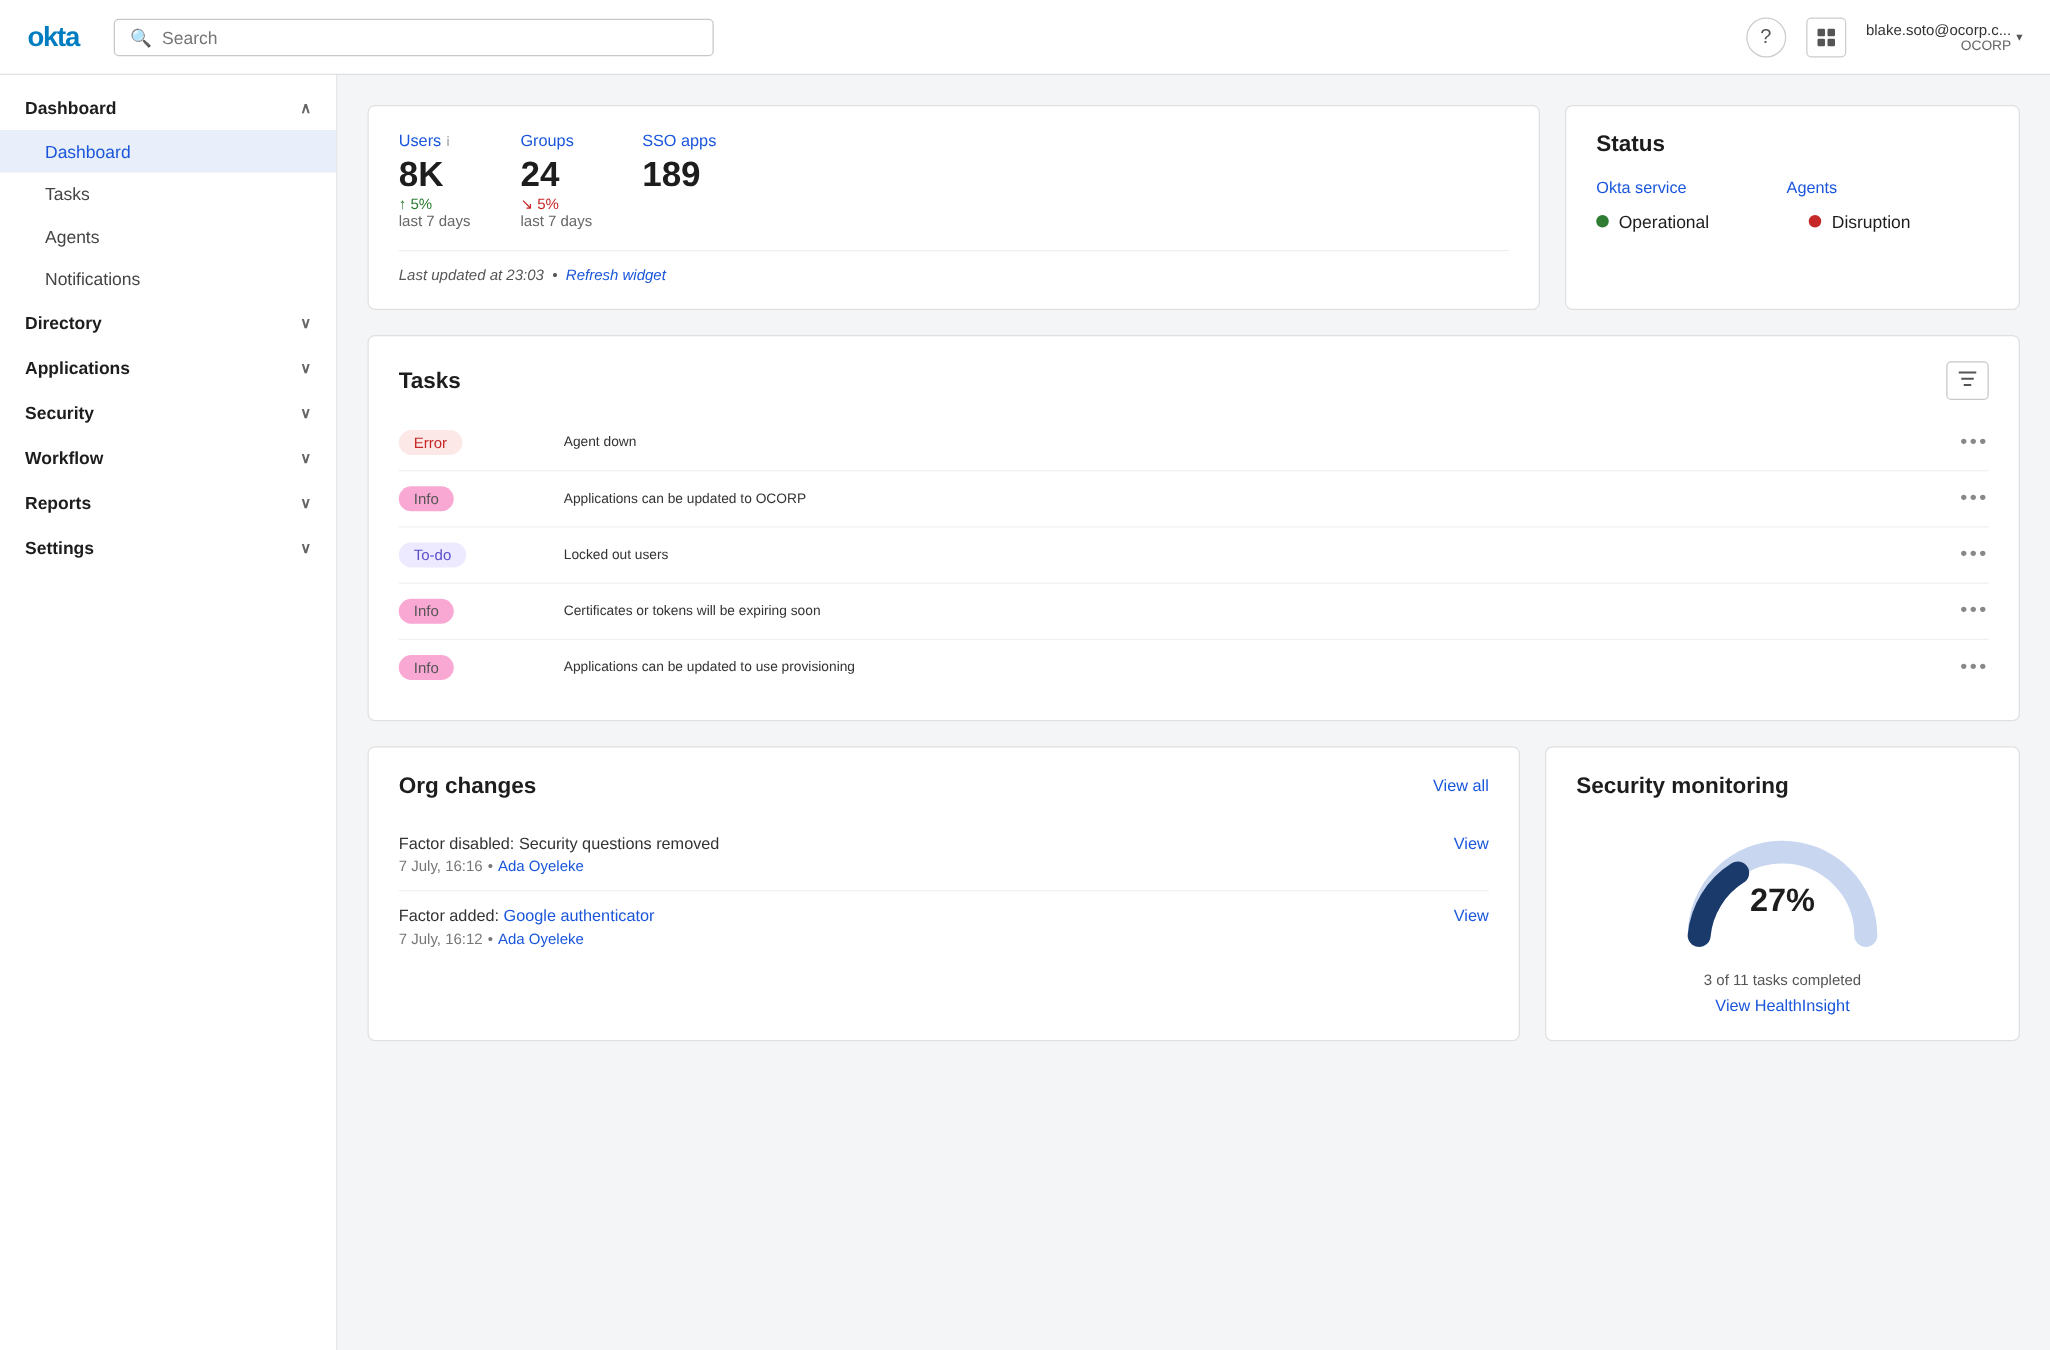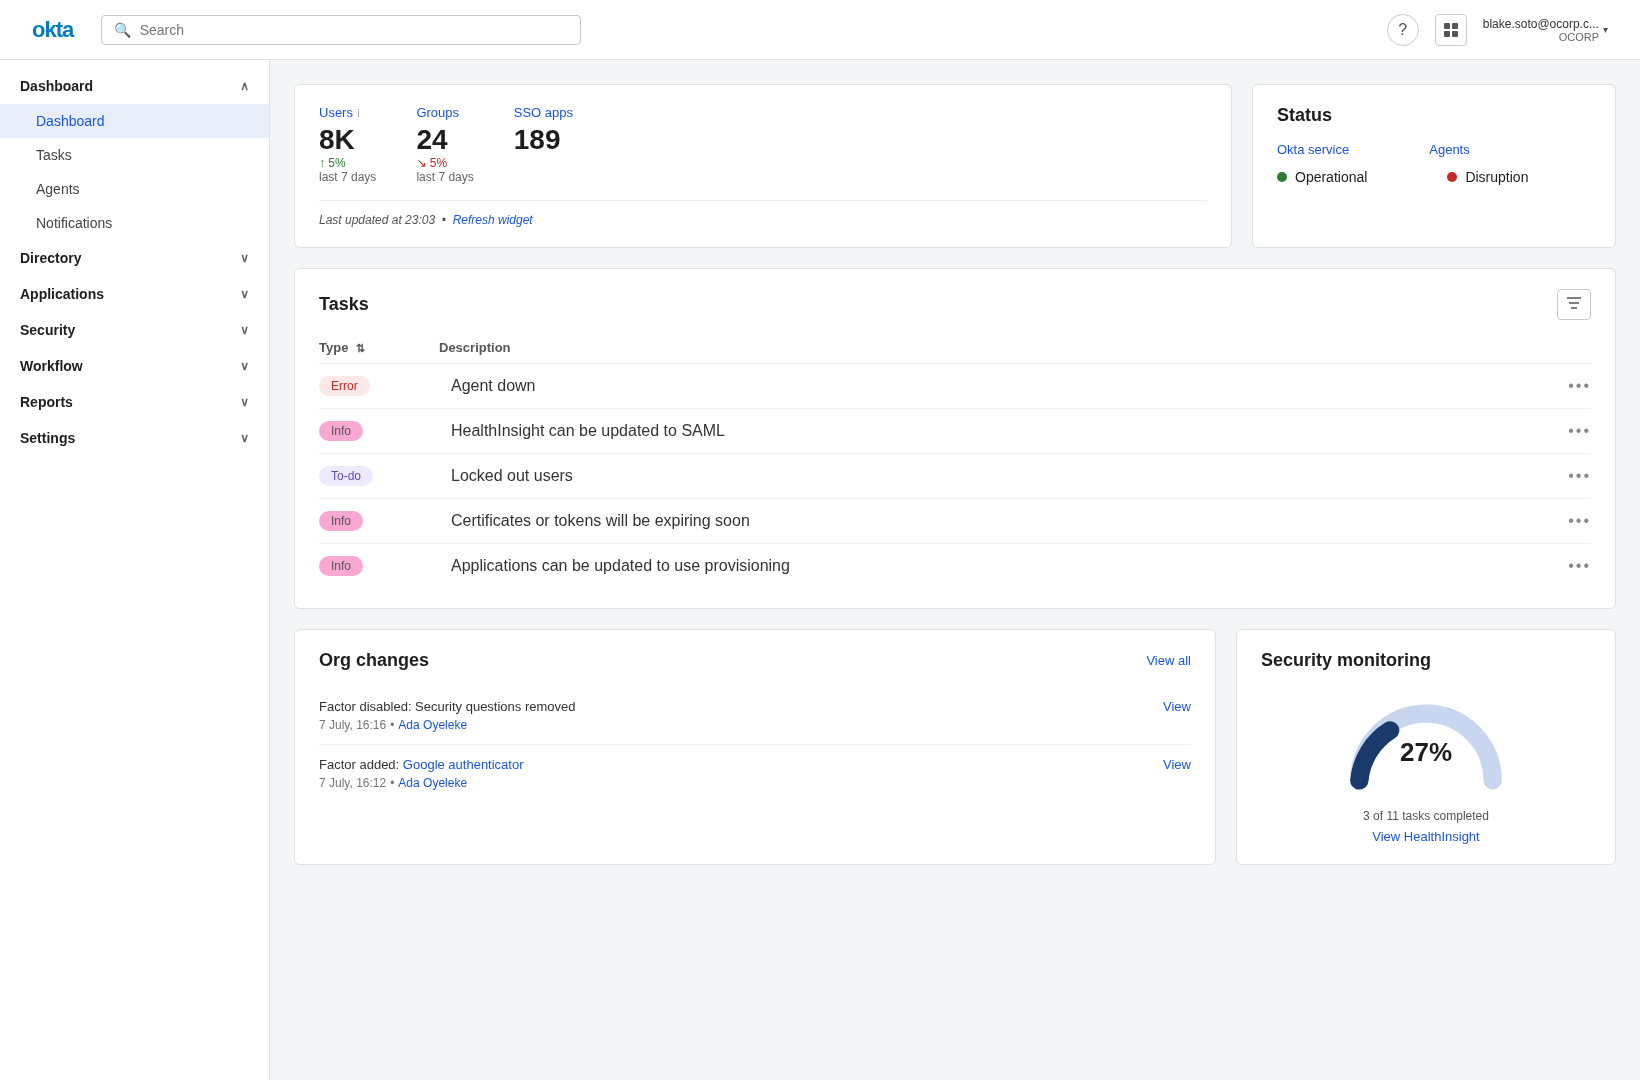--- a/index.html
+++ b/index.html
@@ -5,21 +5,21 @@
     * { box-sizing: border-box; margin: 0; padding: 0; }
     body { font-family: -apple-system, BlinkMacSystemFont, 'Segoe UI', sans-serif; background: #f4f5f7; color: #1d1d1d; font-size: 14px; }
 
     
     .topnav {
       height: 60px;
       background: #fff;
       border-bottom: 1px solid #e0e0e0;
       display: flex;
       align-items: center;
-      padding: 0 32px;
+      padding: 0 22px;
       gap: 16px;
       position: fixed;
       top: 0; left: 0; right: 0;
       z-index: 100;
     }
     .logo { font-size: 22px; font-weight: 700; color: #007dc1; letter-spacing: -1px; margin-right: 12px; }
     .search-bar {
       flex: 1; max-width: 480px;
       display: flex; align-items: center;
       border: 1px solid #c8c8c8; border-radius: 4px;
@@ -112,21 +112,21 @@
     .sort-icon { font-size: 11px; margin-left: 4px; }
     .task-row { display: flex; align-items: center; padding: 12px 0; border-bottom: 1px solid #f0f0f0; }
     .task-row:last-child { border-bottom: none; }
     .task-badge {
       display: inline-block; padding: 3px 12px; border-radius: 12px;
       font-size: 12px; font-weight: 500;
     }
     .badge-error { background: #fde8e8; color: #c62828; }
     .badge-info { background: #f9a8d4; color: #555; }
     .badge-todo { background: #ede9ff; color: #5b4fc9; }
-    .task-desc { flex: 1; font-size: 16px; color: #333; margin-left: 12px; }
+    .task-desc { flex: 1; font-size: 11px; color: #333; margin-left: 12px; }
     .task-menu { width: 40px; text-align: right; color: #888; cursor: pointer; font-size: 16px; letter-spacing: 2px; }
 
     
     .bottom-row { display: flex; gap: 20px; }
     .org-changes-card { flex: 1; }
     .security-card { width: 380px; }
 
     
     .org-header { display: flex; align-items: center; justify-content: space-between; margin-bottom: 16px; }
     .view-all-link { color: #1a56db; font-size: 13px; cursor: pointer; }
@@ -295,40 +295,33 @@
       <div class="tasks-header">
         <div class="card-title" style="margin-bottom:0">Tasks</div>
         <button class="filter-btn">
           <svg width="16" height="14" viewBox="0 0 16 14" fill="none" xmlns="http://www.w3.org/2000/svg">
             <line x1="1" y1="2" x2="15" y2="2" stroke="#555" stroke-width="1.5"></line>
             <line x1="3" y1="7" x2="13" y2="7" stroke="#555" stroke-width="1.5"></line>
             <line x1="5" y1="12" x2="11" y2="12" stroke="#555" stroke-width="1.5"></line>
           </svg>
         </button>
       </div>
-      <div class="table-header">
-        <div class="col-type">
-          <span>Type</span>
-          <span class="sort-icon">⇅</span>
-        </div>
-        <div class="col-desc">Description</div>
-      </div>
 
       <div class="task-row">
         <div class="col-type">
           <span class="task-badge badge-error">Error</span>
         </div>
         <div class="task-desc col-desc">Agent down</div>
         <div class="task-menu col-actions">•••</div>
       </div>
       <div class="task-row">
         <div class="col-type">
           <span class="task-badge badge-info">Info</span>
         </div>
-        <div class="task-desc col-desc">HealthInsight can be updated to SAML</div>
+        <div class="task-desc col-desc">Applications can be updated to OCORP</div>
         <div class="task-menu col-actions">•••</div>
       </div>
       <div class="task-row">
         <div class="col-type">
           <span class="task-badge badge-todo">To-do</span>
         </div>
         <div class="task-desc col-desc">Locked out users</div>
         <div class="task-menu col-actions">•••</div>
       </div>
       <div class="task-row">

